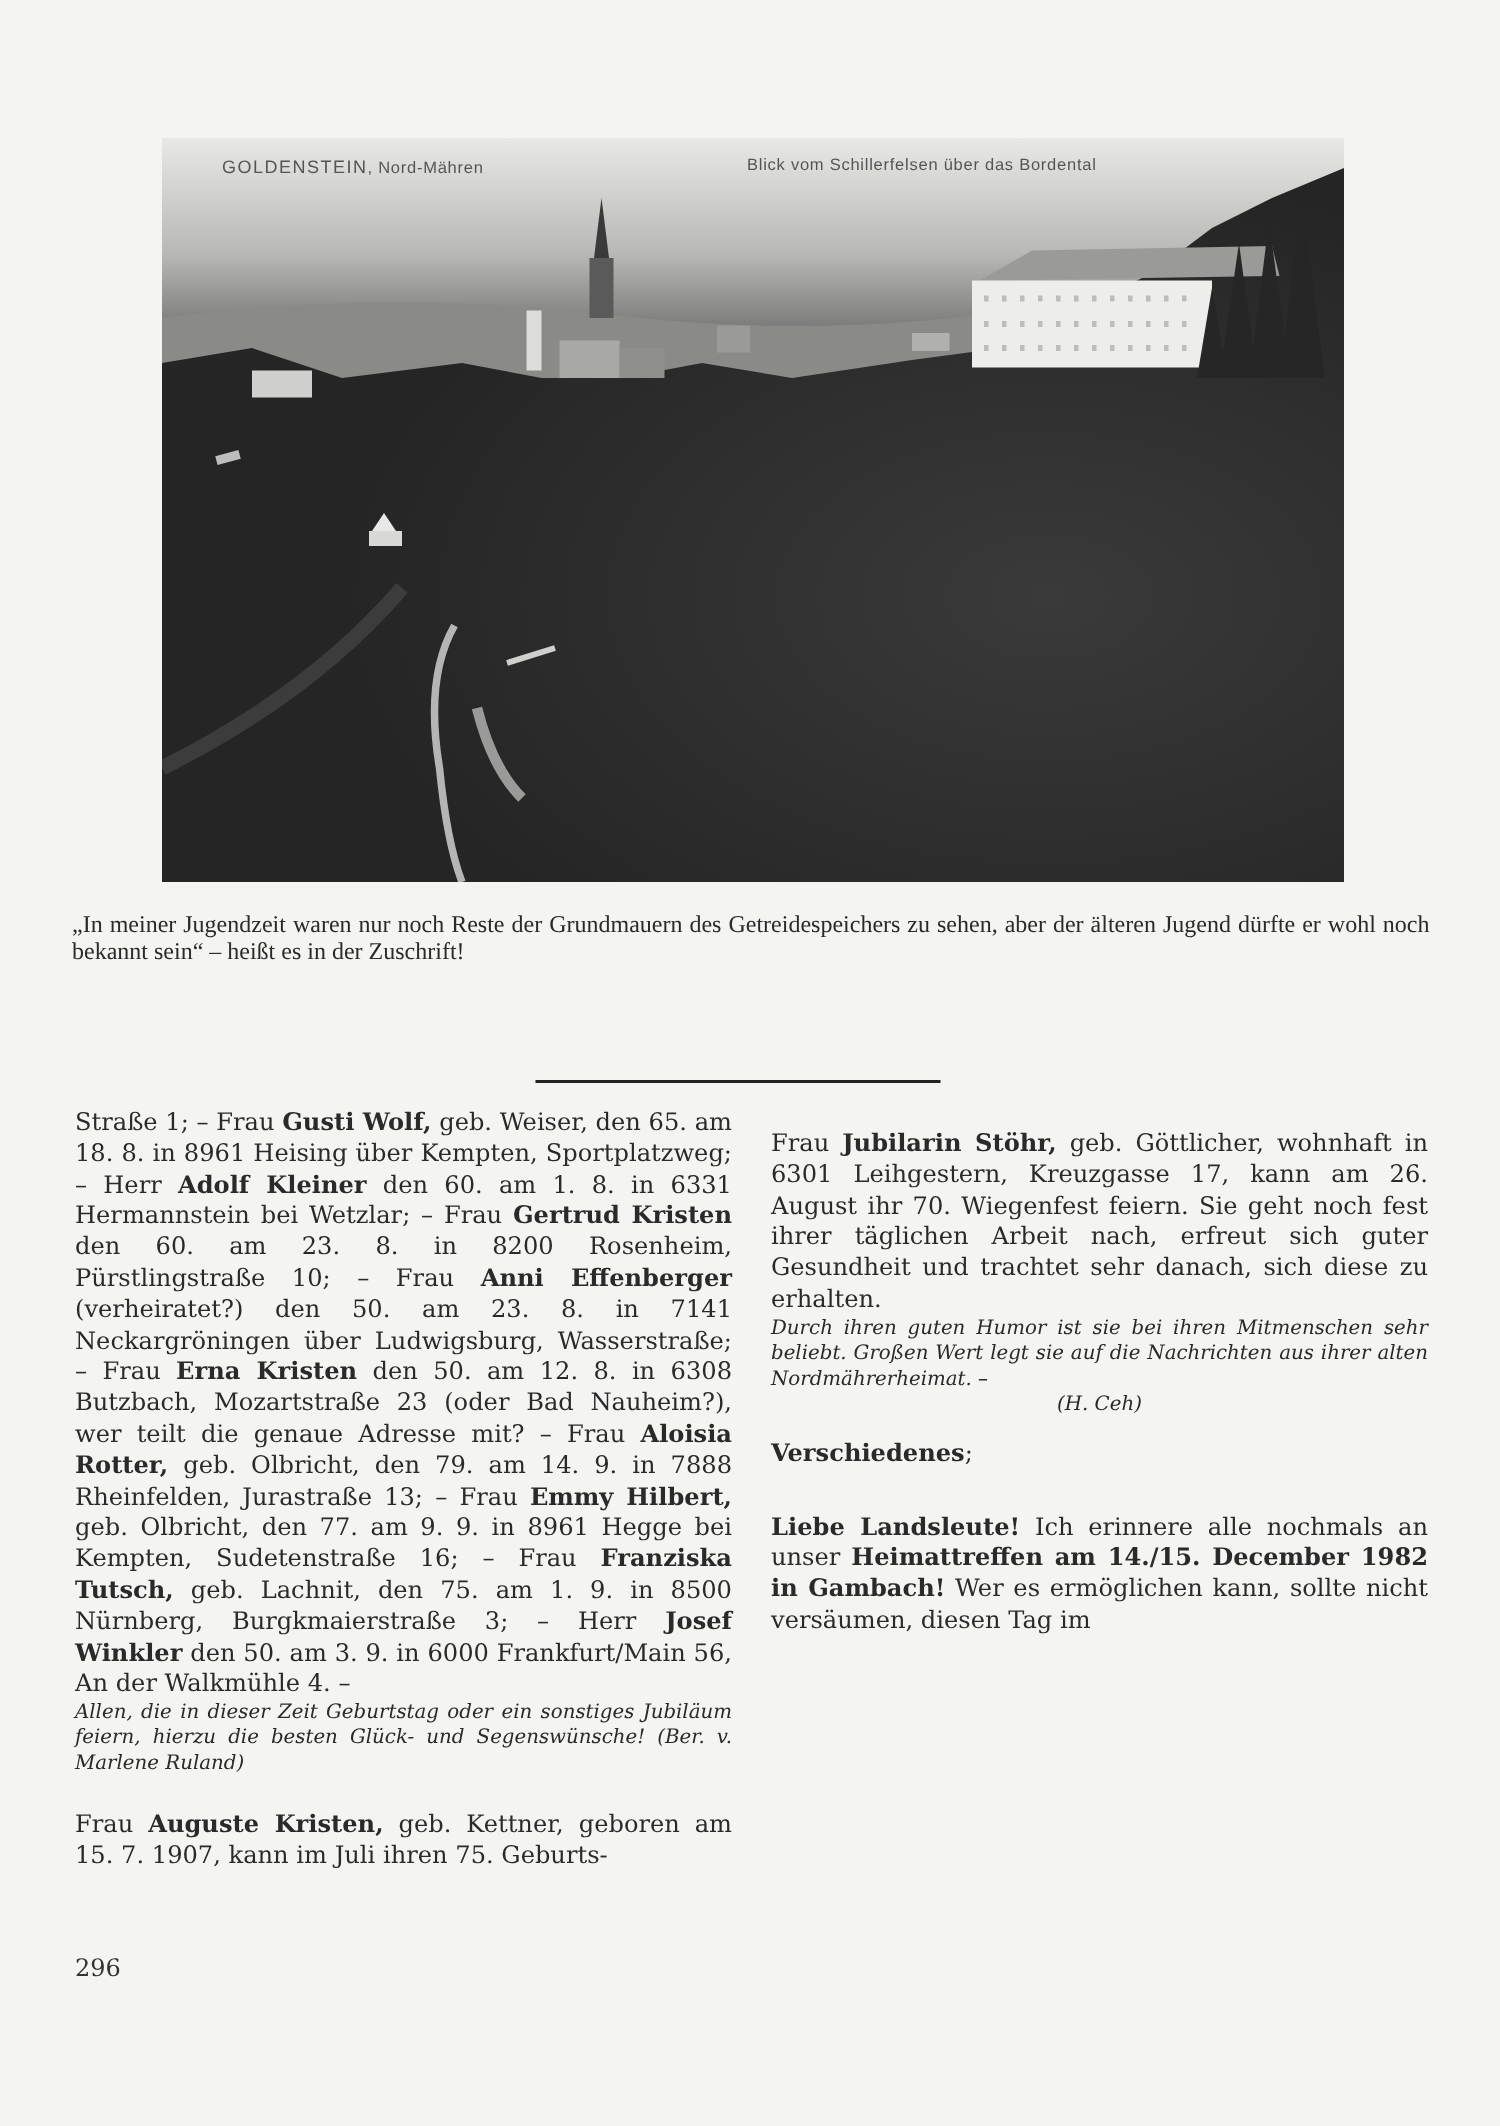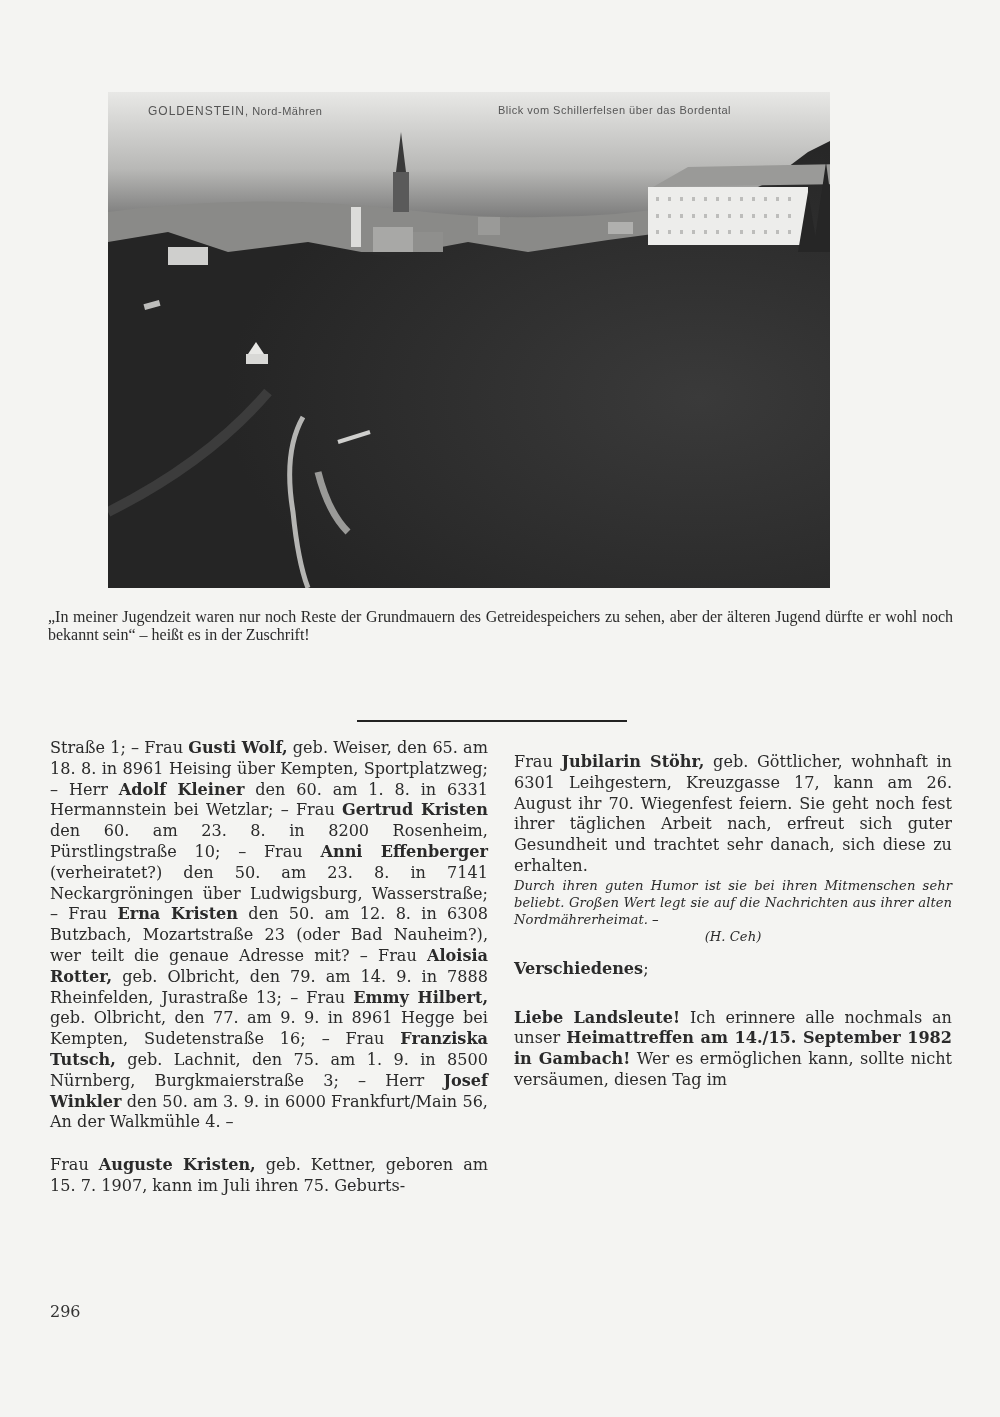--- a/index.html
+++ b/index.html
@@ -5,21 +5,21 @@
     html, body { margin: 0; padding: 0; }
     body {
       width: 1000px; height: 1417px;
       background: #f4f4f2;
       position: relative;
       overflow: hidden;
       font-family: "DejaVu Serif", "Liberation Serif", serif;
       color: #2a2a2a;
     }
     .photo {
-      position: absolute; left: 108px; top: 92px; width: 722px; height: 496px;
+      position: absolute; left: 108px; top: 92px; width: 788px; height: 496px;
       background: #5eead4; overflow: hidden;
     }
     .photo svg { display: block; }
     .photo-caption {
       position: absolute; top: 12px; font-family: "Liberation Sans", "DejaVu Sans", sans-serif;
       font-size: 11px; color: #555; letter-spacing: 0.5px;
     }
     .photo-caption.left { left: 40px; }
     .photo-caption.right { left: 390px; }
     .photo-caption b { font-weight: normal; font-size: 12px; letter-spacing: 1px; }
@@ -150,24 +150,25 @@
 </div>
 
 <div class="caption">
   <div class="quote">„In meiner Jugendzeit waren nur noch Reste der Grundmauern des Getreidespeichers zu sehen, aber der älteren Jugend dürfte er wohl noch bekannt sein“ – heißt es in der Zuschrift!</div>
 </div>
 
 <div class="divider"></div>
 
 <div class="col left">
   <p>Straße 1; – Frau <b>Gusti Wolf,</b> geb. Weiser, den 65. am 18. 8. in 8961 Heising über Kempten, Sportplatzweg; – Herr <b>Adolf Kleiner</b> den 60. am 1. 8. in 6331 Hermannstein bei Wetzlar; – Frau <b>Gertrud Kristen</b> den 60. am 23. 8. in 8200 Rosenheim, Pürstlingstraße 10; – Frau <b>Anni Effenberger</b> (verheiratet?) den 50. am 23. 8. in 7141 Neckargröningen über Ludwigsburg, Wasserstraße; – Frau <b>Erna Kristen</b> den 50. am 12. 8. in 6308 Butzbach, Mozartstraße 23 (oder Bad Nauheim?), wer teilt die genaue Adresse mit? – Frau <b>Aloisia Rotter,</b> geb. Olbricht, den 79. am 14. 9. in 7888 Rheinfelden, Jurastraße 13; – Frau <b>Emmy Hilbert,</b> geb. Olbricht, den 77. am 9. 9. in 8961 Hegge bei Kempten, Sudetenstraße 16; – Frau <b>Franziska Tutsch,</b> geb. Lachnit, den 75. am 1. 9. in 8500 Nürnberg, Burgkmaierstraße 3; – Herr <b>Josef Winkler</b> den 50. am 3. 9. in 6000 Frankfurt/Main 56, An der Walkmühle 4. –</p>
+  <p class="small">Allen, die in dieser Zeit Geburtstag oder ein sonstiges Jubiläum feiern, hierzu die besten Glück- und Segenswünsche! (Ber. v. Marlene Ruland)</p>
   <p class="gap2">Frau <b>Auguste Kristen,</b> geb. Kettner, geboren am 15. 7. 1907, kann im Juli ihren 75. Geburts-</p>
 </div>
 
 <div class="col right">
   <p class="gap">Frau <b>Jubilarin Stöhr,</b> geb. Göttlicher, wohnhaft in 6301 Leihgestern, Kreuzgasse 17, kann am 26. August ihr 70. Wiegenfest feiern. Sie geht noch fest ihrer täglichen Arbeit nach, erfreut sich guter Gesundheit und trachtet sehr danach, sich diese zu erhalten.</p>
   <p class="small">Durch ihren guten Humor ist sie bei ihren Mitmenschen sehr beliebt. Großen Wert legt sie auf die Nachrichten aus ihrer alten Nordmährerheimat. –</p>
   <p class="small right-align">(H. Ceh)</p>
   <p class="gap"><b>Verschiedenes</b><span>;</span></p>
-  <p class="gap3"><b>Liebe Landsleute!</b> Ich erinnere alle nochmals an unser <b>Heimattreffen am 14./15. September 1982 in Gambach!</b> Wer es ermöglichen kann, sollte nicht versäumen, diesen Tag im</p>
+  <p class="gap3"><b>Liebe Landsleute!</b> Ich erinnere alle nochmals an unser <b>Heimattreffen am 14./15. December 1982 in Gambach!</b> Wer es ermöglichen kann, sollte nicht versäumen, diesen Tag im</p>
 </div>
 
 <div class="page-num">296</div>
 
 </body></html>

